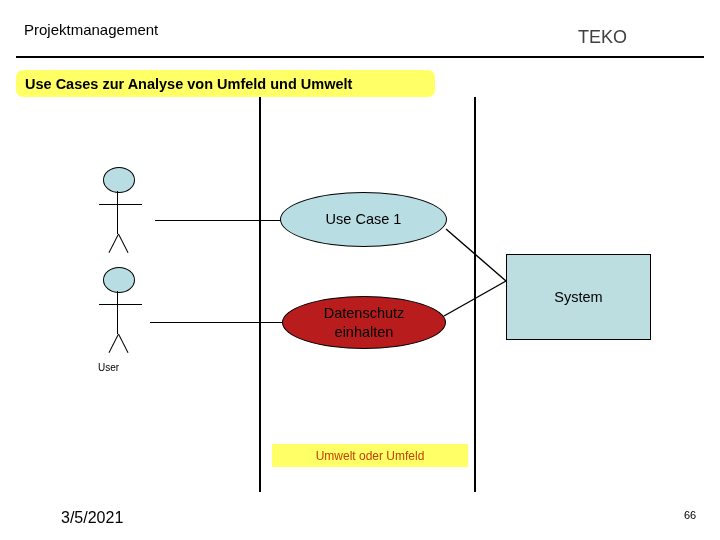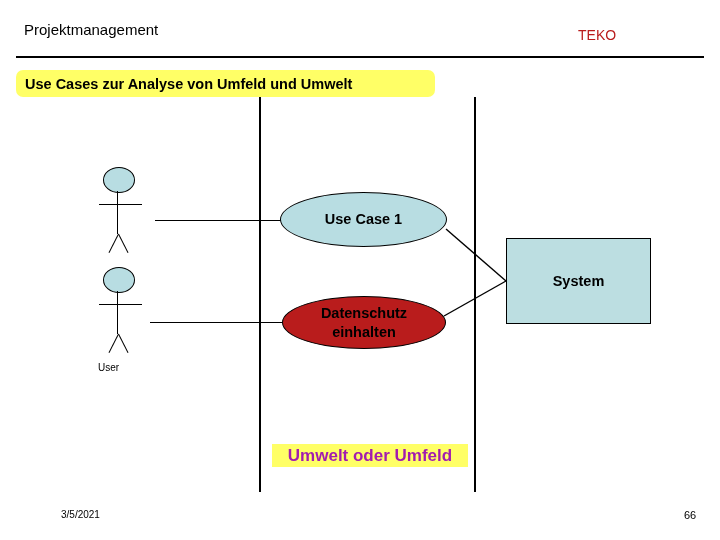--- a/index.html
+++ b/index.html
@@ -29,22 +29,22 @@
     top: 21px;
     font-size: 15px;
     color: #000000;
     white-space: nowrap;
     letter-spacing: 0px;
   }
   .hdr-right {
     position: absolute;
     left: 578px;
     top: 27px;
-    font-size: 14px;
-    color: #b91c1c;
+    font-size: 18px;
+    color: #404040;
     white-space: nowrap;
   }
   .hdr-rule {
     position: absolute;
     left: 16px;
     top: 56px;
     width: 688px;
     height: 0;
     border-top: 2px solid #000000;
   }
@@ -143,76 +143,74 @@
     border: 1.5px solid #000000;
     border-radius: 50%;
     display: flex;
     align-items: center;
     justify-content: center;
     text-align: center;
     font-size: 14.5px;
     color: #000000;
     line-height: 1.25;
     box-sizing: border-box;
-    font-weight: bold;
   }
   .ellipse.uc1 {
     left: 280px; top: 192px;
     width: 167px; height: 55px;
     background: #b8dde2;
   }
   .ellipse.uc2 {
     left: 282px; top: 296px;
     width: 164px; height: 53px;
     background: #b91c1c;
   }
 
   
   .sysbox {
     position: absolute;
-    left: 506px; top: 238px;
+    left: 506px; top: 254px;
     width: 145px; height: 86px;
     background: #bcdee1;
     border: 1.5px solid #000000;
     display: flex;
     align-items: center;
     justify-content: center;
     box-sizing: border-box;
-    font-weight: bold;
   }
   .sysbox span {
     font-size: 14.5px;
     color: #000000;
   }
 
   
   .bottom-band {
     position: absolute;
     left: 272px;
     top: 444px;
     width: 196px;
     height: 23px;
     background: #ffff66;
     display: flex;
     align-items: center;
     justify-content: center;
   }
   .bottom-band span {
-    font-size: 17px;
-    font-weight: bold;
-    color: #a21caf;
+    font-size: 12px;
+    font-weight: normal;
+    color: #c2410c;
     white-space: nowrap;
   }
 
   
   .foot-date {
     position: absolute;
     left: 61px;
     top: 509px;
-    font-size: 10px;
+    font-size: 16px;
     color: #000000;
   }
   .foot-page {
     position: absolute;
     left: 676px;
     top: 509px;
     font-size: 11px;
     color: #000000;
     padding-left: 8px;
   }

